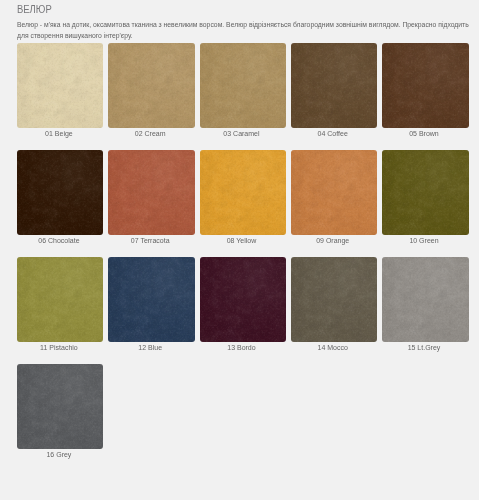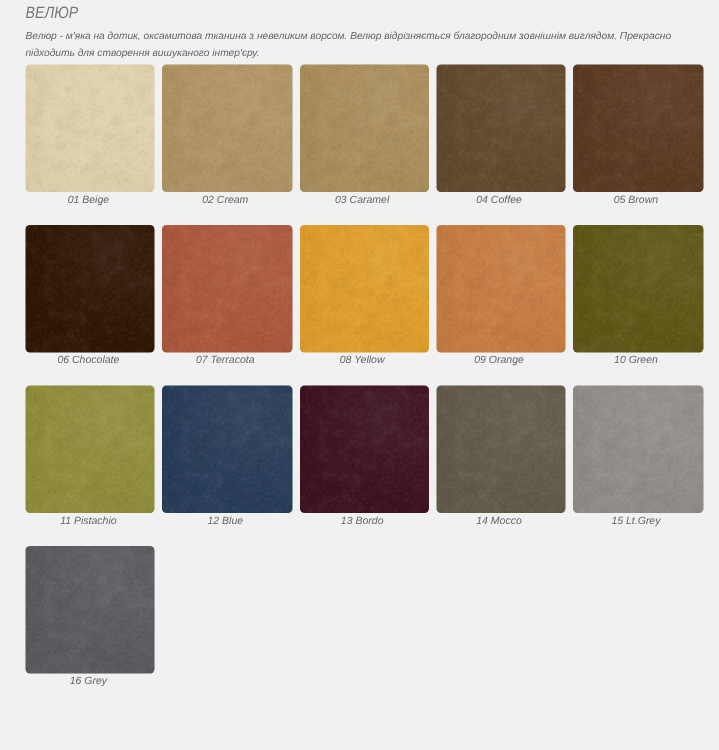--- a/index.html
+++ b/index.html
@@ -9,21 +9,21 @@
     width: 479px;
     height: 500px;
     background: #f1f1f1;
     overflow: hidden;
   }
   body {
     font-family: "Liberation Sans", sans-serif;
     color: #555;
     -webkit-font-smoothing: antialiased;
   }
-  .page { position: relative; width: 441px; height: 500px; font-style: italic; }
+  .page { position: relative; width: 441px; height: 500px; }
   .title {
     position: absolute;
     left: 17px;
     top: 3.4px;
     font-size: 11px;
     line-height: 13px;
     color: #77777a;
     font-weight: 400;
     white-space: nowrap;
     transform: scaleX(0.86);

